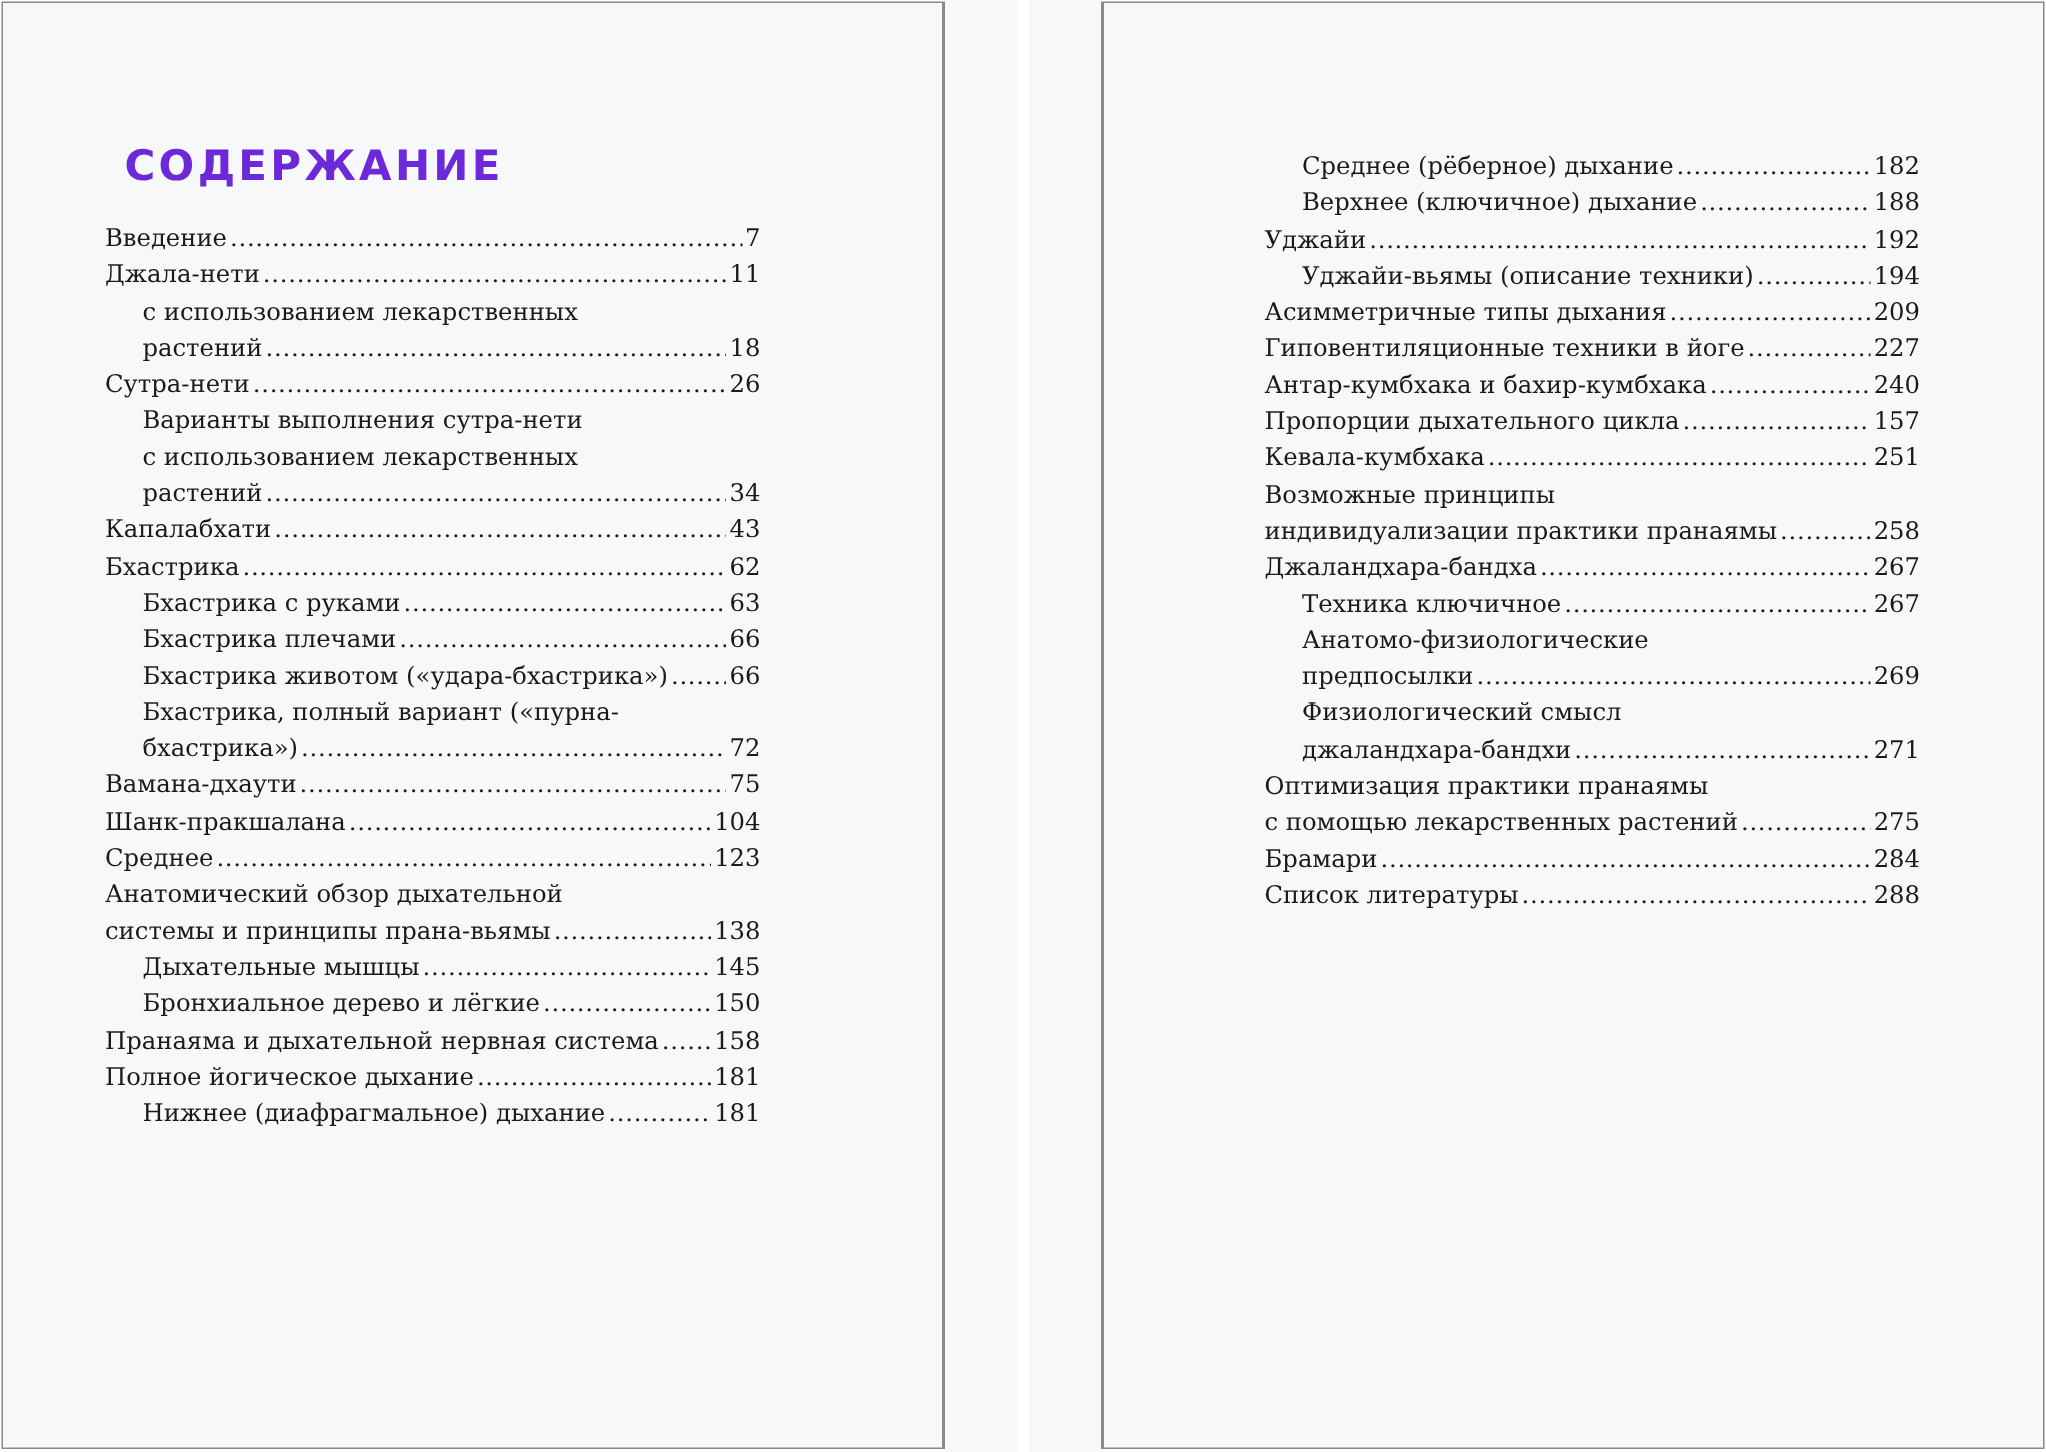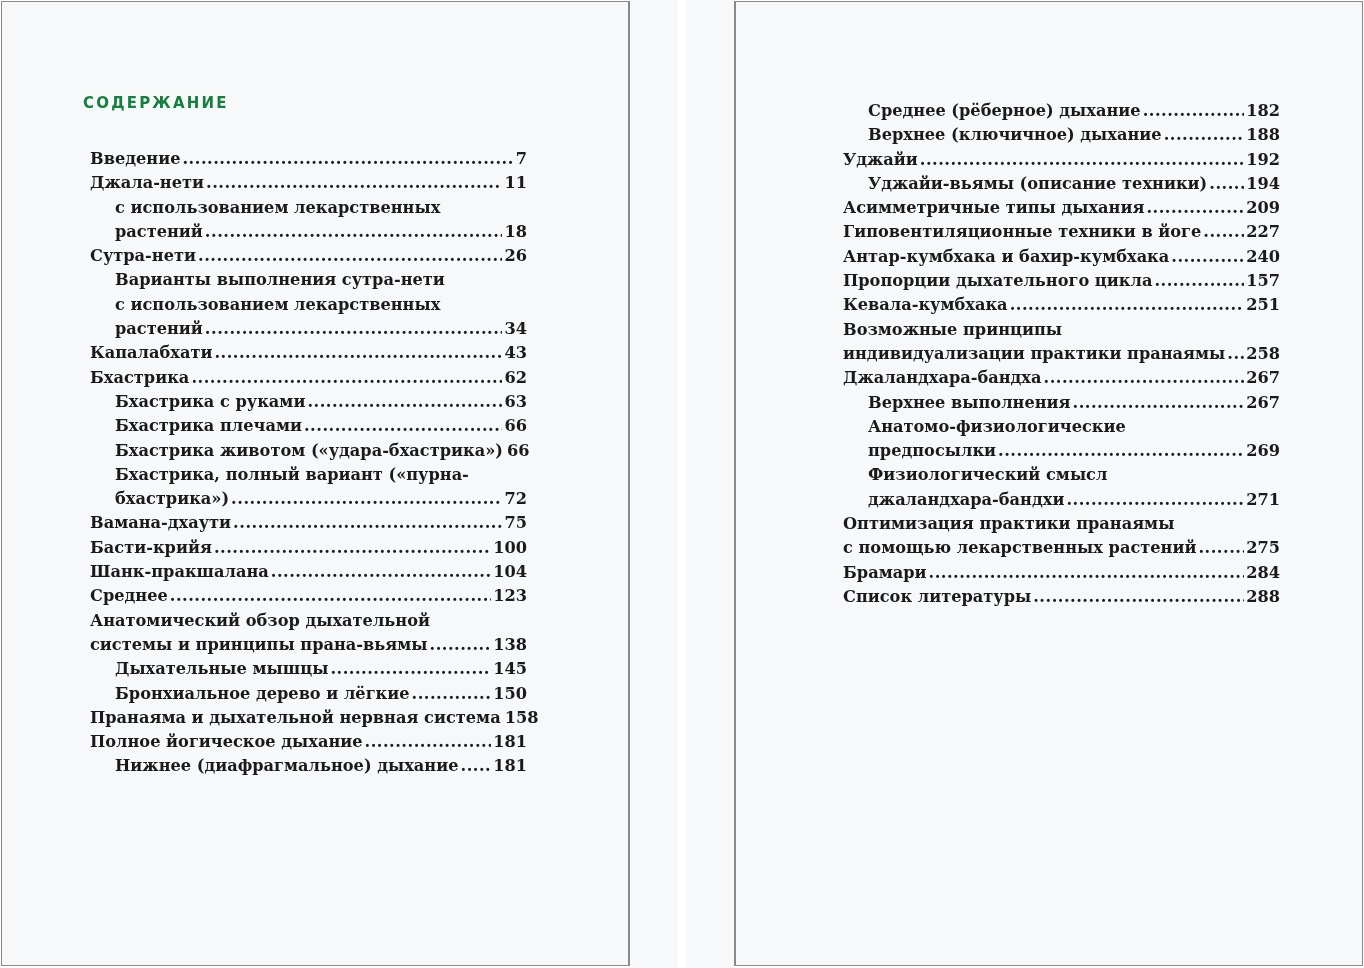--- a/index.html
+++ b/index.html
@@ -10,26 +10,26 @@
   .strip { position: absolute; top: 0; height: 968px; background: #f7f8fa; }
   .page {
     position: absolute; top: 1px; height: 965px; background: #f7f8fa;
     border: 1px solid #8a8a8a; box-sizing: border-box;
   }
   #page-left { left: 1px; width: 629px; border-right-width: 2px; }
   #page-right { left: 734px; width: 629px; border-left-width: 2px; }
   .heading {
     position: absolute; left: 83px; top: 94px;
     font-family: "DejaVu Sans", "Liberation Sans", sans-serif;
-    font-weight: bold; font-size: 15px; letter-spacing: 2.2px; color: #15803d;
+    font-weight: bold; font-size: 28px; letter-spacing: 2.2px; color: #6d28d9;
   }
   .toc { position: absolute; width: 437px; }
-  #toc-left { left: 90px; top: 147px; }
+  #toc-left { left: 70px; top: 147px; }
   #toc-right { left: 843px; top: 99px; }
-  .entry { font-size: 16.2px; line-height: 24.3px; color: #1a1a1a; font-weight: bold; }
+  .entry { font-size: 16.2px; line-height: 24.3px; color: #1a1a1a; }
   .entry.l2 { padding-left: 25px; }
   .line { display: block; white-space: nowrap; }
   .last { display: flex; align-items: baseline; white-space: nowrap; }
   .last .t { flex: 0 0 auto; }
   .last .dots { flex: 1 1 auto; overflow: hidden; white-space: nowrap; letter-spacing: 0.5px; margin: 0 2px; }
   .last .dots::before { content: "......................................................................................................................................................"; }
   .last .p { flex: 0 0 auto; }
 </style>
 </head>
 <body>
@@ -126,27 +126,20 @@
     </div>
     <div class="entry">
       <div class="last">
         <span class="t">Вамана-дхаути</span>
         <span class="dots"></span>
         <span class="p">75</span>
       </div>
     </div>
     <div class="entry">
       <div class="last">
-        <span class="t">Басти-крийя</span>
-        <span class="dots"></span>
-        <span class="p">100</span>
-      </div>
-    </div>
-    <div class="entry">
-      <div class="last">
         <span class="t">Шанк-пракшалана</span>
         <span class="dots"></span>
         <span class="p">104</span>
       </div>
     </div>
     <div class="entry">
       <div class="last">
         <span class="t">Среднее</span>
         <span class="dots"></span>
         <span class="p">123</span>
@@ -270,21 +263,21 @@
     </div>
     <div class="entry">
       <div class="last">
         <span class="t">Джаландхара-бандха</span>
         <span class="dots"></span>
         <span class="p">267</span>
       </div>
     </div>
     <div class="entry l2">
       <div class="last">
-        <span class="t">Верхнее выполнения</span>
+        <span class="t">Техника ключичное</span>
         <span class="dots"></span>
         <span class="p">267</span>
       </div>
     </div>
     <div class="entry l2">
       <span class="line">Анатомо-физиологические</span>
       <div class="last">
         <span class="t">предпосылки</span>
         <span class="dots"></span>
         <span class="p">269</span>

